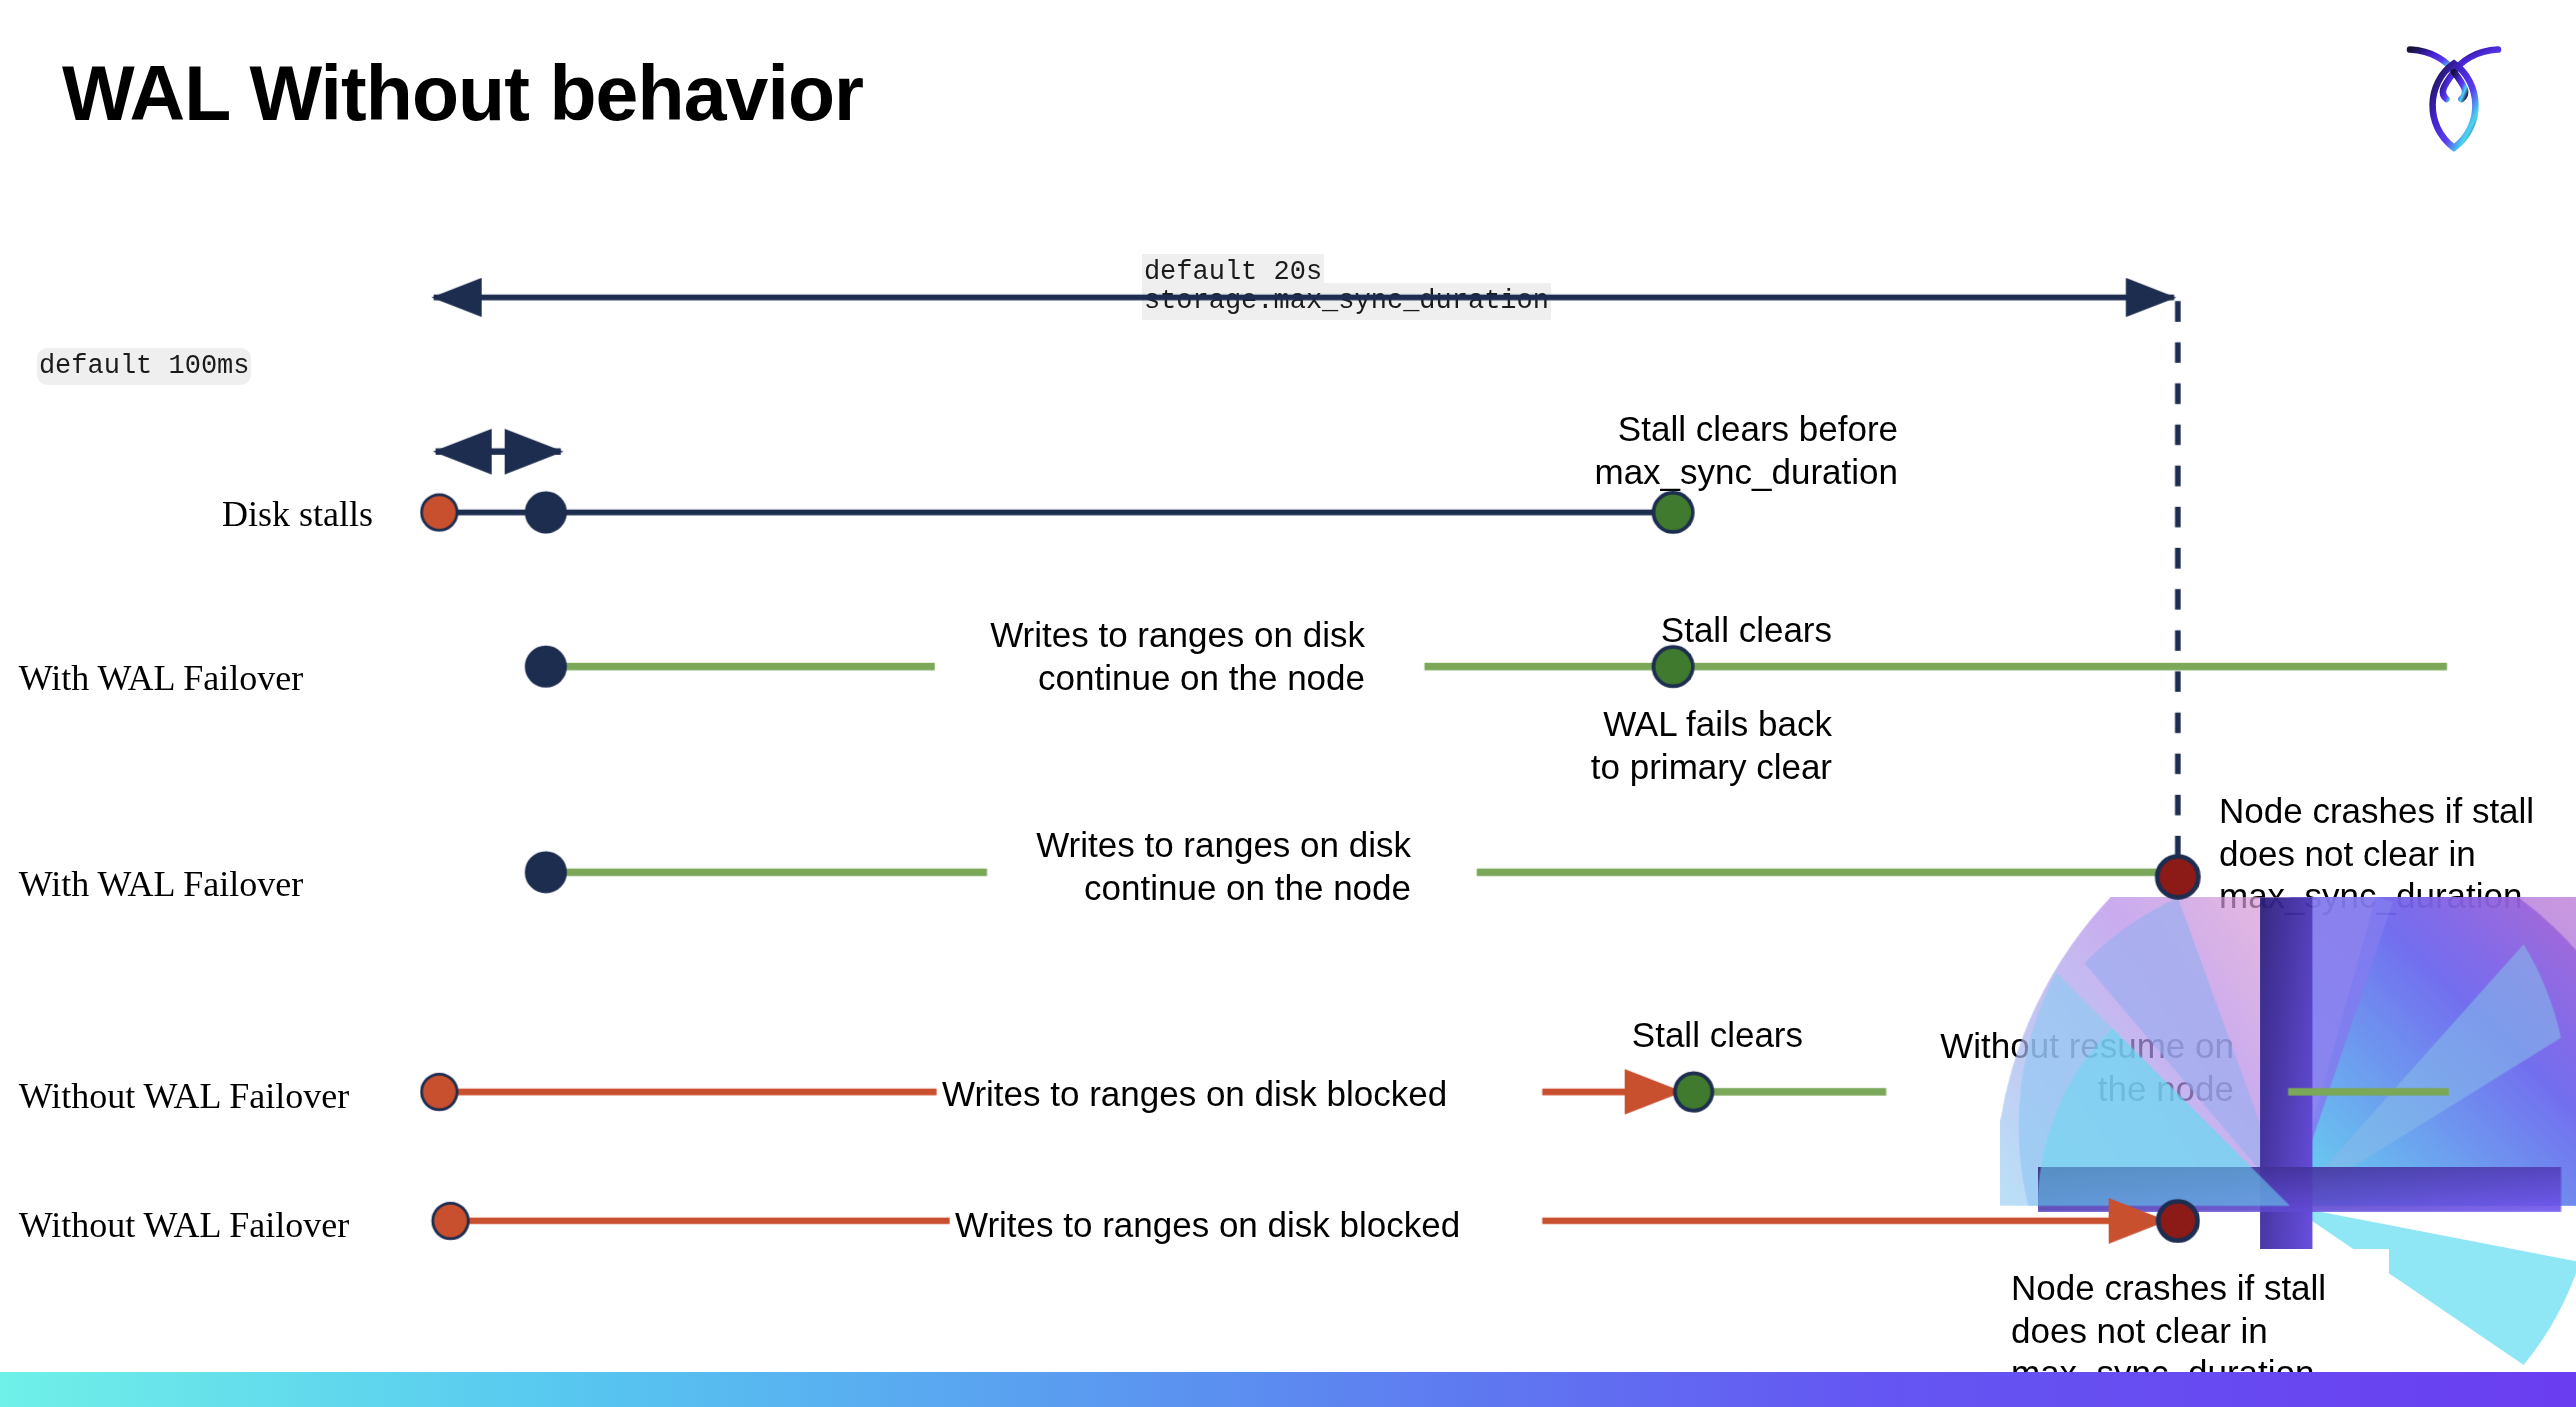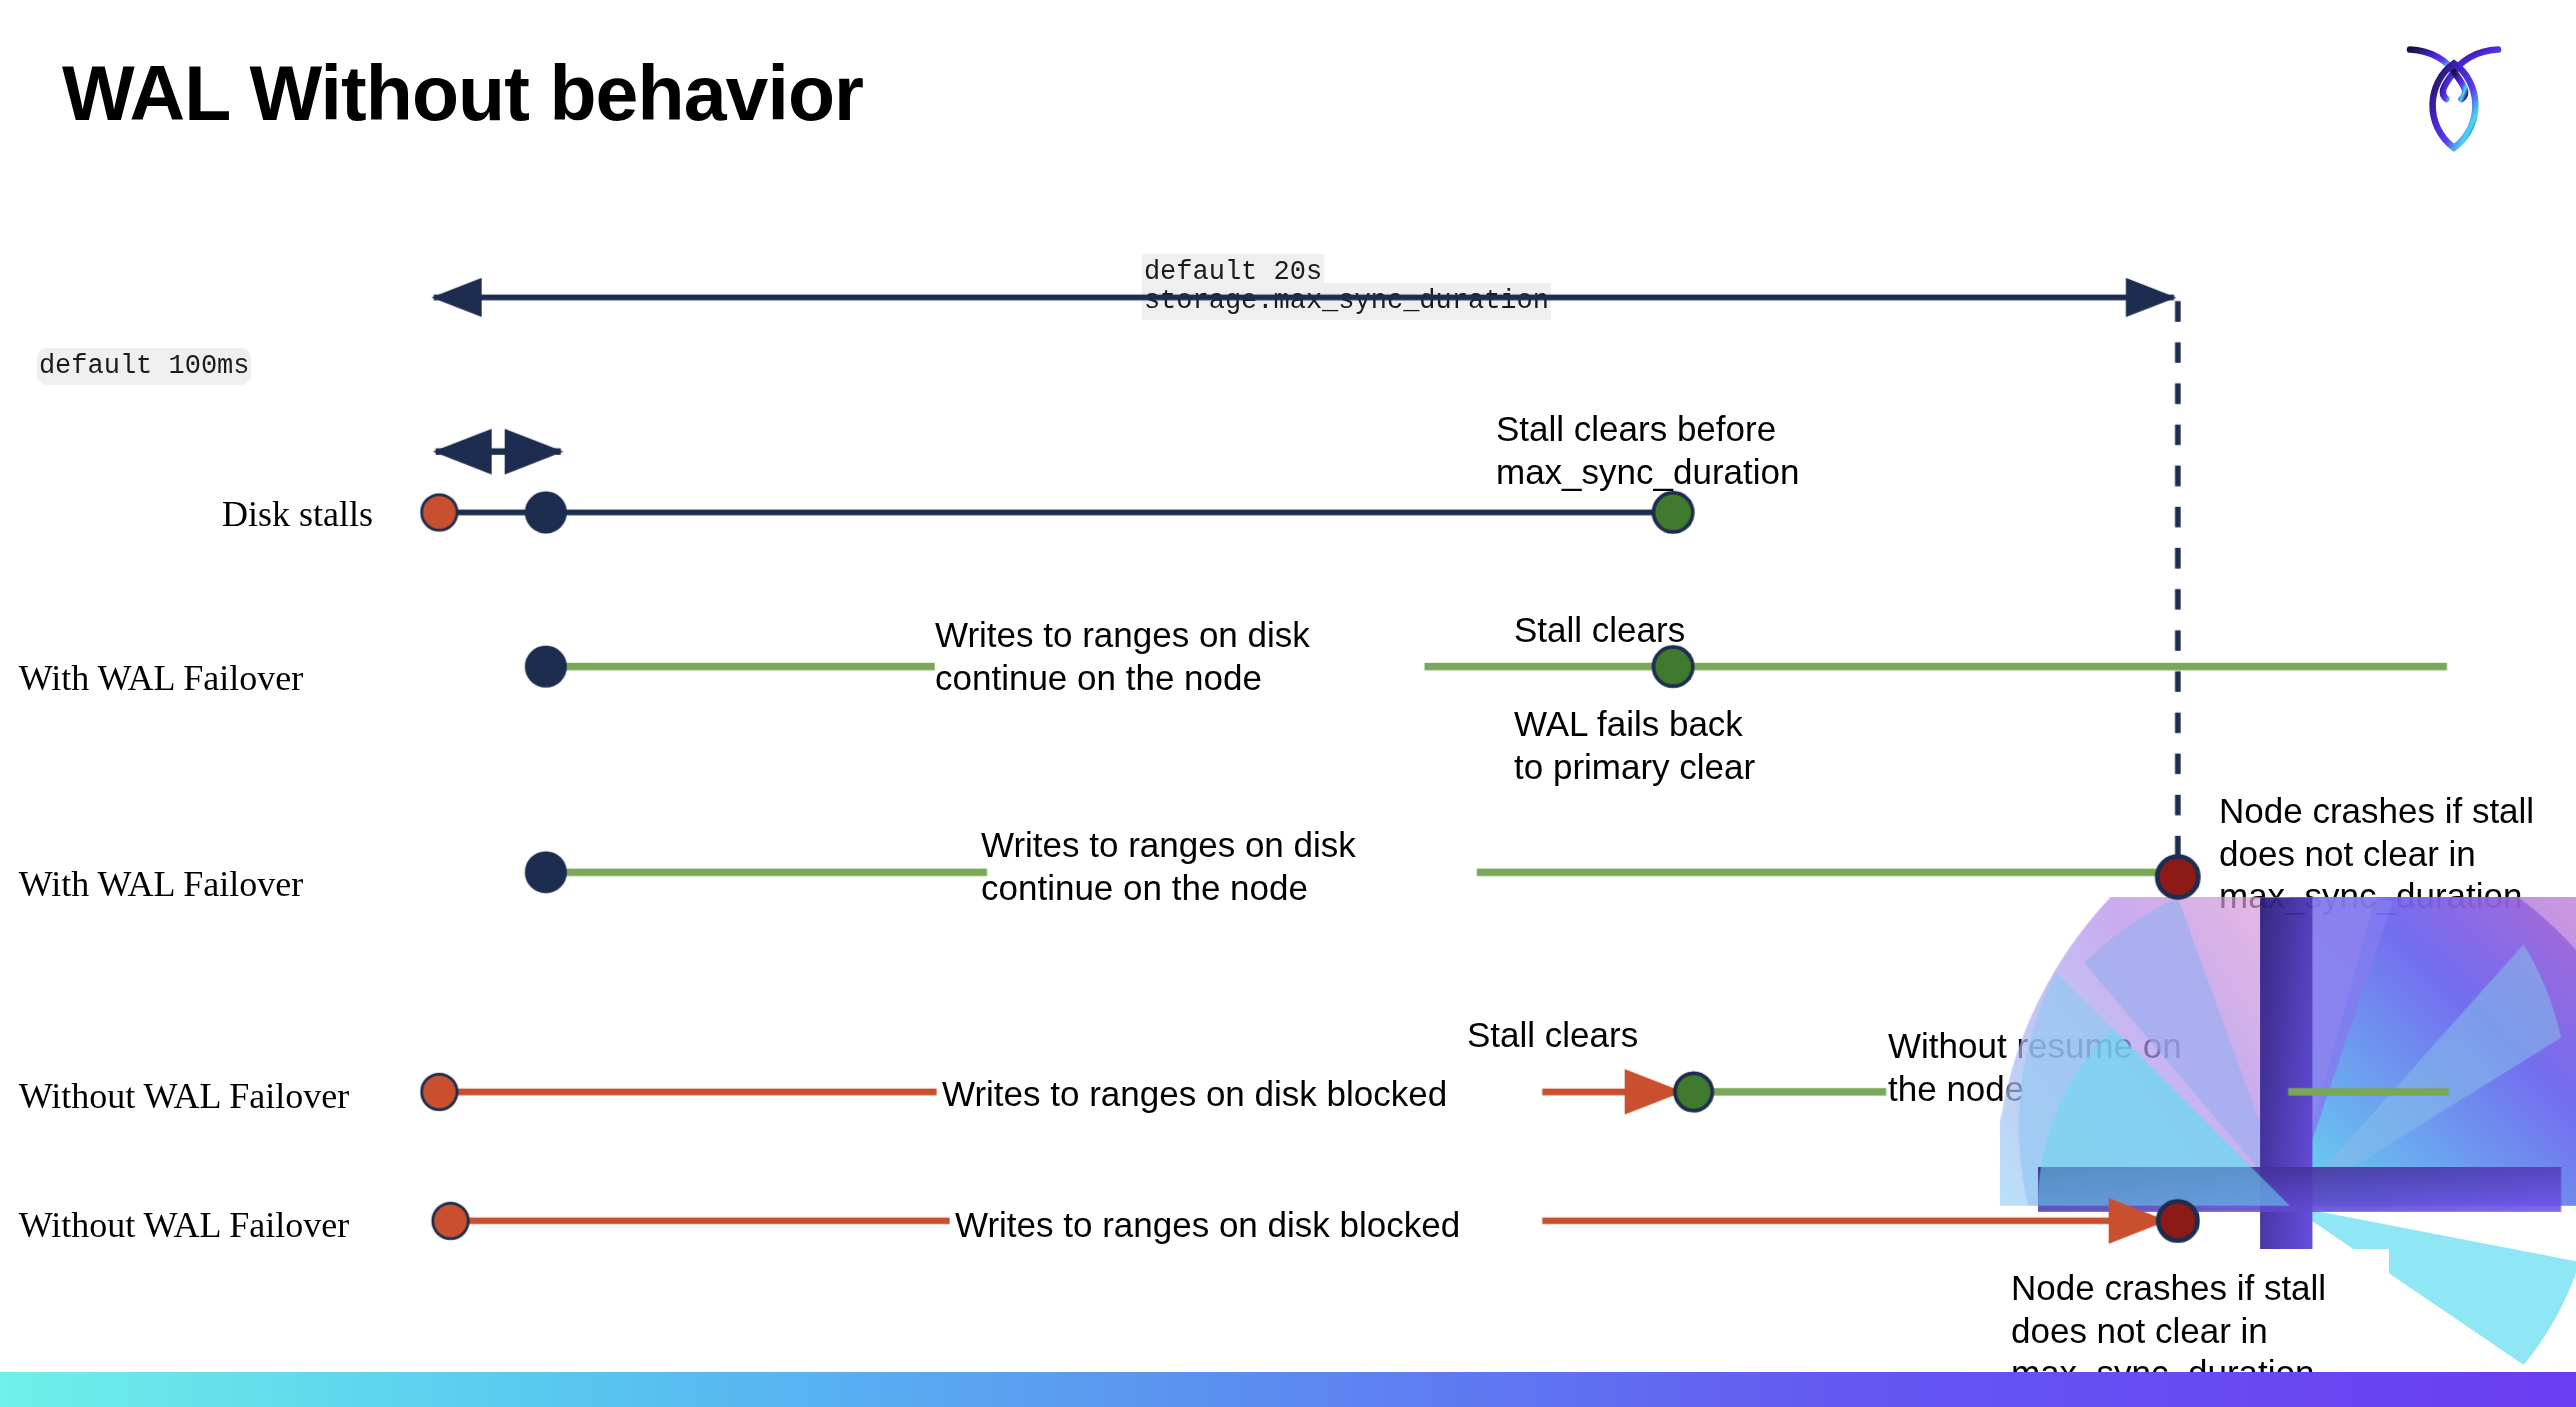--- a/index.html
+++ b/index.html
@@ -31,21 +31,21 @@
     background:#efefef; white-space:nowrap; line-height:1.30;
     padding:0.9px 1.9px;
   }
 
   
   .dtext {
     position:absolute; color:#000000;
     font-size:35px; line-height:1.22; white-space:pre-line;
     font-family:"Liberation Sans", sans-serif;
   }
-  .dtext.c { text-align:left; }
+  .dtext.c { text-align:right; }
   .dtext.l { text-align:left; }
   .rowlabel {
     position:absolute; color:#000000; font-size:36px;
     white-space:nowrap; font-family:Liberation Serif, serif;
   }
 
   
   #art { position:absolute; left:0; top:0; width:2576px; height:1408px; }
 
   

